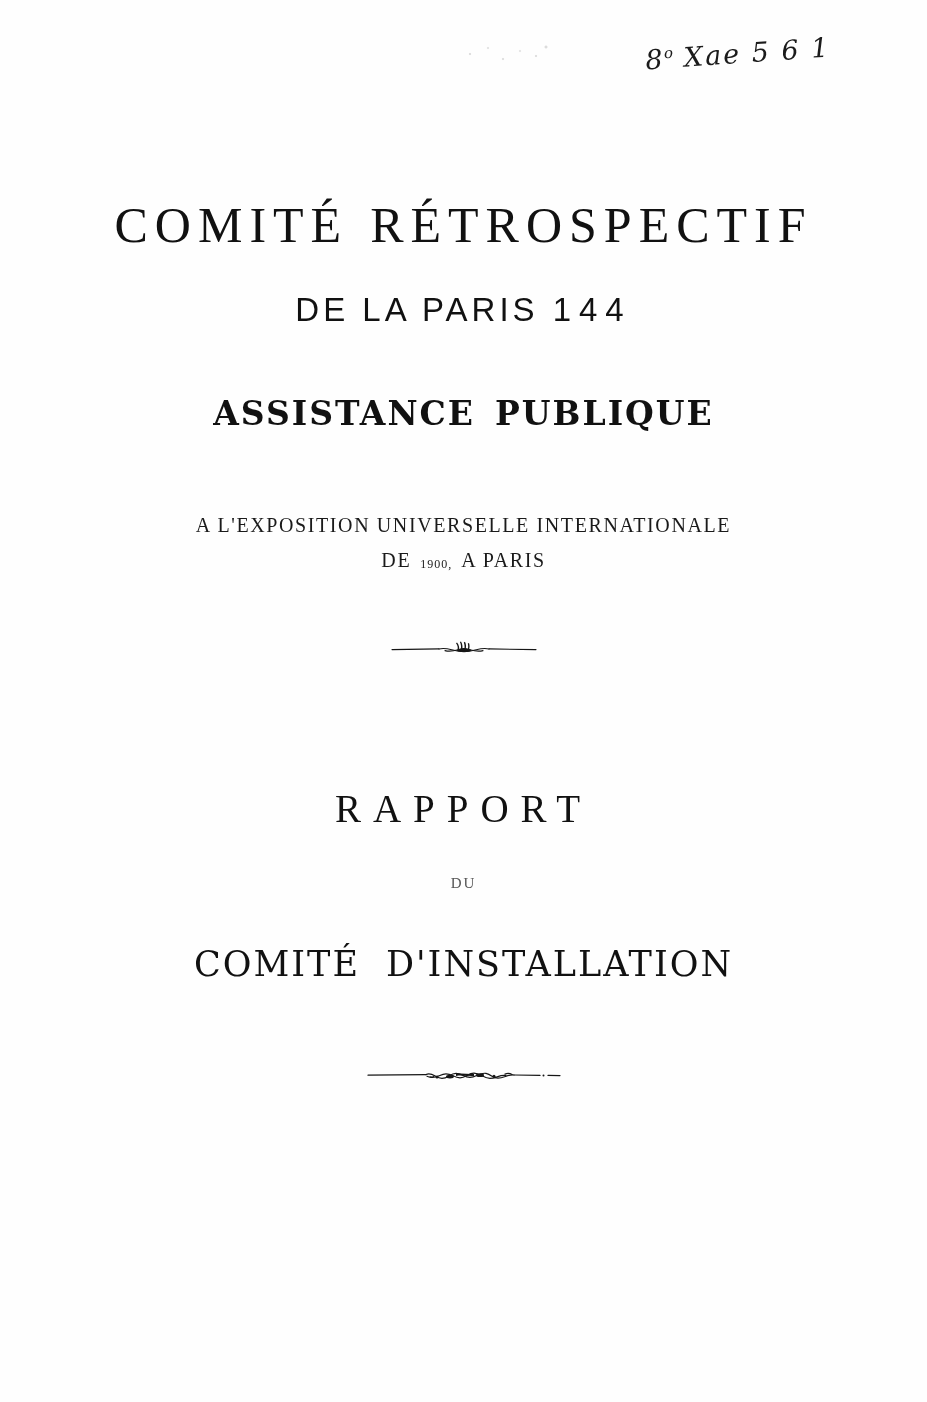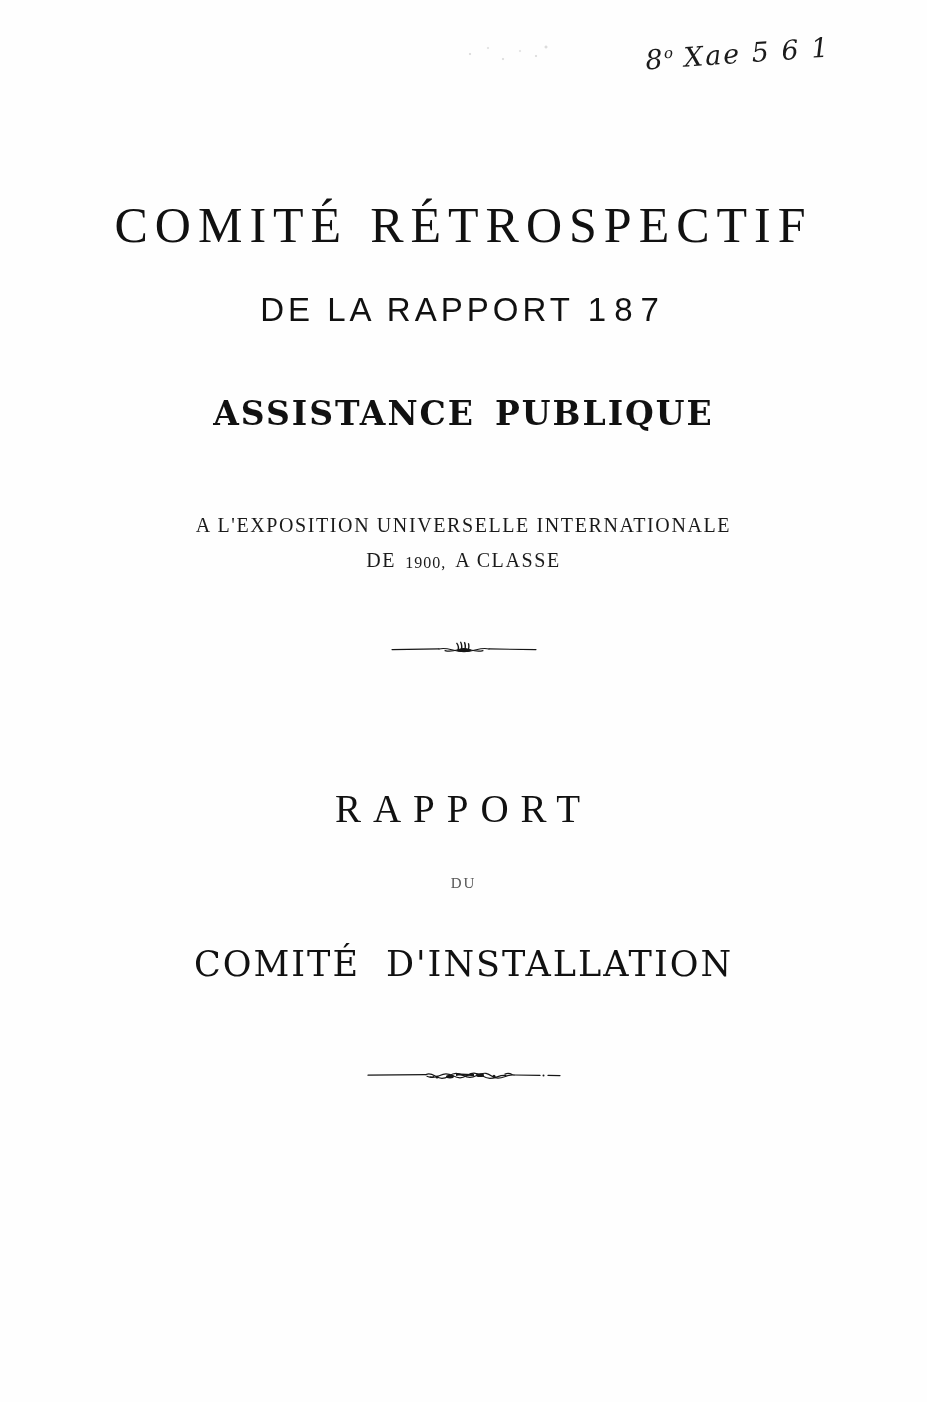--- a/index.html
+++ b/index.html
@@ -114,21 +114,21 @@
   .expo-2 {
     top: 549px;
     font-family: "Liberation Serif", serif;
     font-size: 20px;
     letter-spacing: 1.6px;
     padding-right: 30px;
     color: #1a1a1a;
   }
   .expo-2 .gap { display: inline-block; width: 9px; }
   .year {
-    font-size: 16px;
+    font-size: 12px;
     letter-spacing: 1px;
     position: relative;
     top: 1px;
   }
 
   
   .orn {
     position: absolute;
     left: 0;
     width: 100%;
@@ -179,30 +179,30 @@
     <span>Xae 5 6 1</span>
   </div>
 
   <div class="speckle"></div>
 
   <div class="line title-main">
     <span>COMITÉ</span><span class="gap"></span><span>RÉTROSPECTIF</span>
   </div>
 
   <div class="line title-class">
-    <span>DE LA RAPPORT</span><span class="gap"></span><span class="digits">187</span>
+    <span>DE LA PARIS</span><span class="gap"></span><span class="digits">144</span>
   </div>
 
   <div class="line title-assist">
     <span>ASSISTANCE</span><span class="gap"></span><span>PUBLIQUE</span>
   </div>
 
   <div class="line expo-1">A L'EXPOSITION UNIVERSELLE INTERNATIONALE</div>
   <div class="line expo-2">
-    <span>DE</span><span class="gap"></span><span class="year">1900,</span><span class="gap"></span><span>A CLASSE</span>
+    <span>DE</span><span class="gap"></span><span class="year">1900,</span><span class="gap"></span><span>A PARIS</span>
   </div>
 
   <div class="orn orn-small">
     <svg width="150" height="26" viewBox="0 0 150 26" aria-hidden="true">
       <g fill="none" stroke="#161616" stroke-width="1.1" stroke-linecap="round">
         <path d="M3 13.6 L50 12.9"></path>
         <path d="M100 12.9 L147 13.6"></path>
         <path d="M50 13 C58 10.5, 64 15.6, 75 15.6 C86 15.6, 92 10.5, 100 13"></path>
         <path d="M56 14.6 C64 16.9, 70 12.6, 75 12.6 C80 12.6, 86 16.9, 94 14.6"></path>
       </g>

